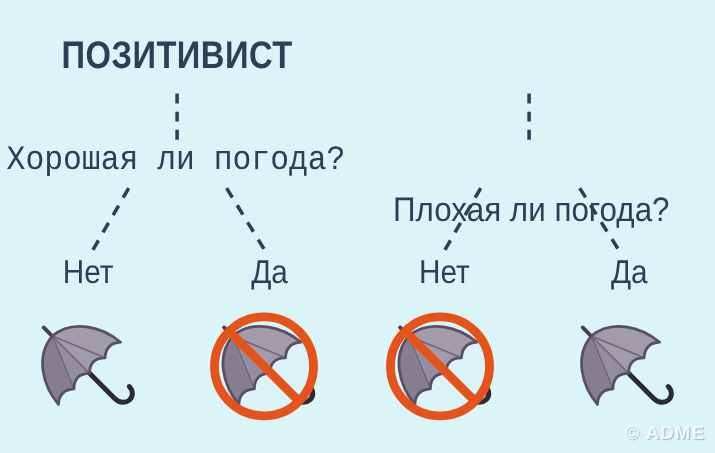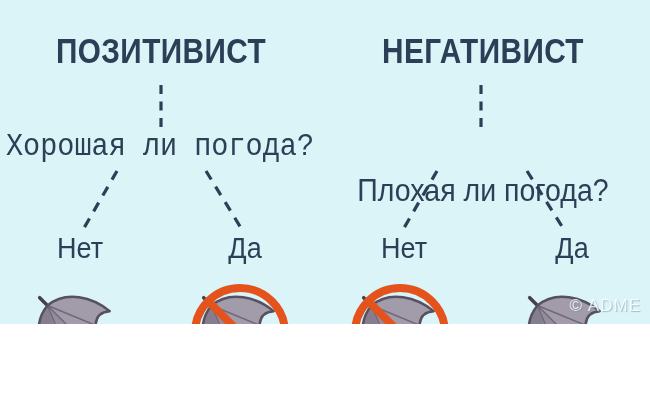--- a/index.html
+++ b/index.html
@@ -9,21 +9,21 @@
     --umbrella-color: #a29baa;
   }
   * { margin: 0; padding: 0; box-sizing: border-box; }
   body {
     font-family: "Liberation Sans", "DejaVu Sans", sans-serif;
     background: #ffffff;
   }
   .stage {
     position: relative;
     width: 650px;
-    height: 324px;
+    height: 412px;
     background: var(--background);
     overflow: hidden;
   }
   .ctext {
     position: absolute;
     transform: translateX(-50%);
     white-space: nowrap;
     color: var(--text-color);
     text-align: center;
   }
@@ -65,21 +65,21 @@
   .rib   { fill: none; stroke: #6f6879; stroke-width: 1.5; }
   .shaft { fill: none; stroke: #2c2b31; stroke-width: 4.5; stroke-linecap: round; }
   .ferrule { fill: none; stroke: #45404c; stroke-width: 3.5; stroke-linecap: round; }
   .ban circle { fill: none; stroke: var(--ban-color); stroke-width: 8; }
   .ban path   { fill: none; stroke: var(--ban-color); stroke-width: 8; stroke-linecap: butt; }
   .watermark {
     position: absolute;
     right: 9px;
     bottom: 8px;
     font-size: 17px;
-    font-weight: 400;
+    font-weight: 700;
     letter-spacing: 1px;
     color: rgba(255,255,255,0.82);
     text-shadow: 1px 1px 1px rgba(110,145,155,0.55);
   }
 </style>
 </head>
 <body>
 
 <div class="stage">
 
@@ -103,23 +103,20 @@
     <line class="vline" x1="161" y1="85" x2="161" y2="128"></line>
     <line class="vline" x1="481" y1="85" x2="481" y2="128"></line>
     <line class="dline" x1="117" y1="171" x2="84" y2="228"></line>
     <line class="dline" x1="206" y1="171" x2="241" y2="228"></line>
     <line class="dline" x1="437" y1="171" x2="404" y2="228"></line>
     <line class="dline" x1="527" y1="171" x2="563" y2="228"></line>
   </svg>
 
   <div class="ctext col-title" style="left:161px; top:31px;">
     <span class="condense">ПОЗИТИВИСТ</span>
-  </div>
-  <div class="ctext col-title" style="left:483px; top:31px;">
-    <span class="condense">НЕГАТИВИСТ</span>
   </div>
 
   <div class="ctext question" style="left:160px; top:129px;font-family:Liberation Mono, monospace;">
     <span class="condense">Хорошая ли погода?</span>
   </div>
   <div class="ctext question" style="left:483px; top:129px;margin-top:44px;">
     <span class="condense">Плохая ли погода?</span>
   </div>
 
   <div class="ctext answer" style="left:80px;  top:231px;">

